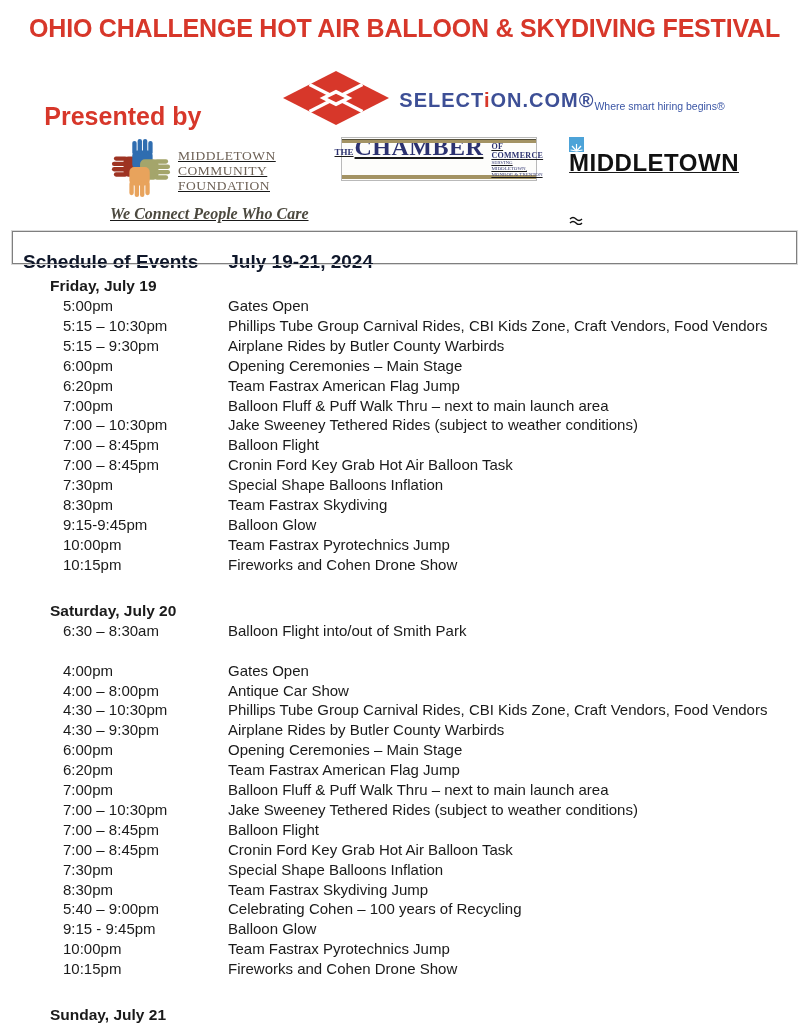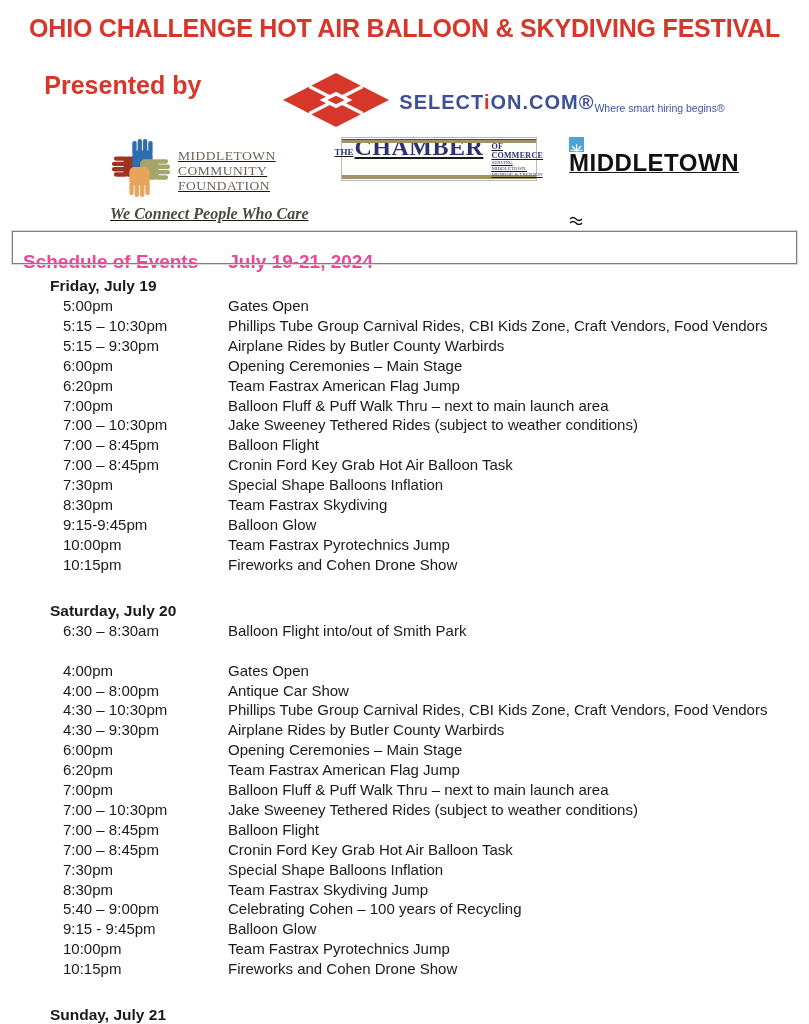--- a/index.html
+++ b/index.html
@@ -19,21 +19,21 @@
     color: #d7372a;
     font-weight: bold;
     font-size: 25px;
     letter-spacing: -0.2px;
     padding-top: 14px;
     white-space: nowrap;
   }
   .presented-row {
     display: flex;
     justify-content: center;
-    align-items: flex-start;
+    align-items: flex-end;
     gap: 42px;
     margin-top: 28px;
     height: 60px;
   }
   .presented-by {
     color: #d7372a;
     font-size: 25px;
     font-weight: 600;
     transform: translateX(-40px);
   }
@@ -96,21 +96,21 @@
   .schedule-bar {
     margin: 8px 12px 0 12px;
     border: 1px solid #7f7f7f;
     outline: 1px solid #d9d9d9;
     height: 33px;
     display: flex; align-items: center;
     padding-left: 10px;
     background: #fff;
   }
   .schedule-bar-title, .schedule-bar-dates {
-    color: #ec4899; font-weight: bold; font-size: 19px; margin-top: 28px;
+    color: #0f172a; font-weight: bold; font-size: 19px; margin-top: 28px;
   }
   .schedule-bar-dates { margin-left: 30px; }
 
   
   .schedule-body { margin: 12px 0 0 50px; }
   .section { margin-top: 0; }
   .section + .section { margin-top: 26px; }
   .day-header { font-weight: bold; font-size: 15.5px; line-height: 20px; }
   .group + .group { margin-top: 20px; }
   .event-row { display: flex; line-height: 19.9px; font-size: 15px; }

